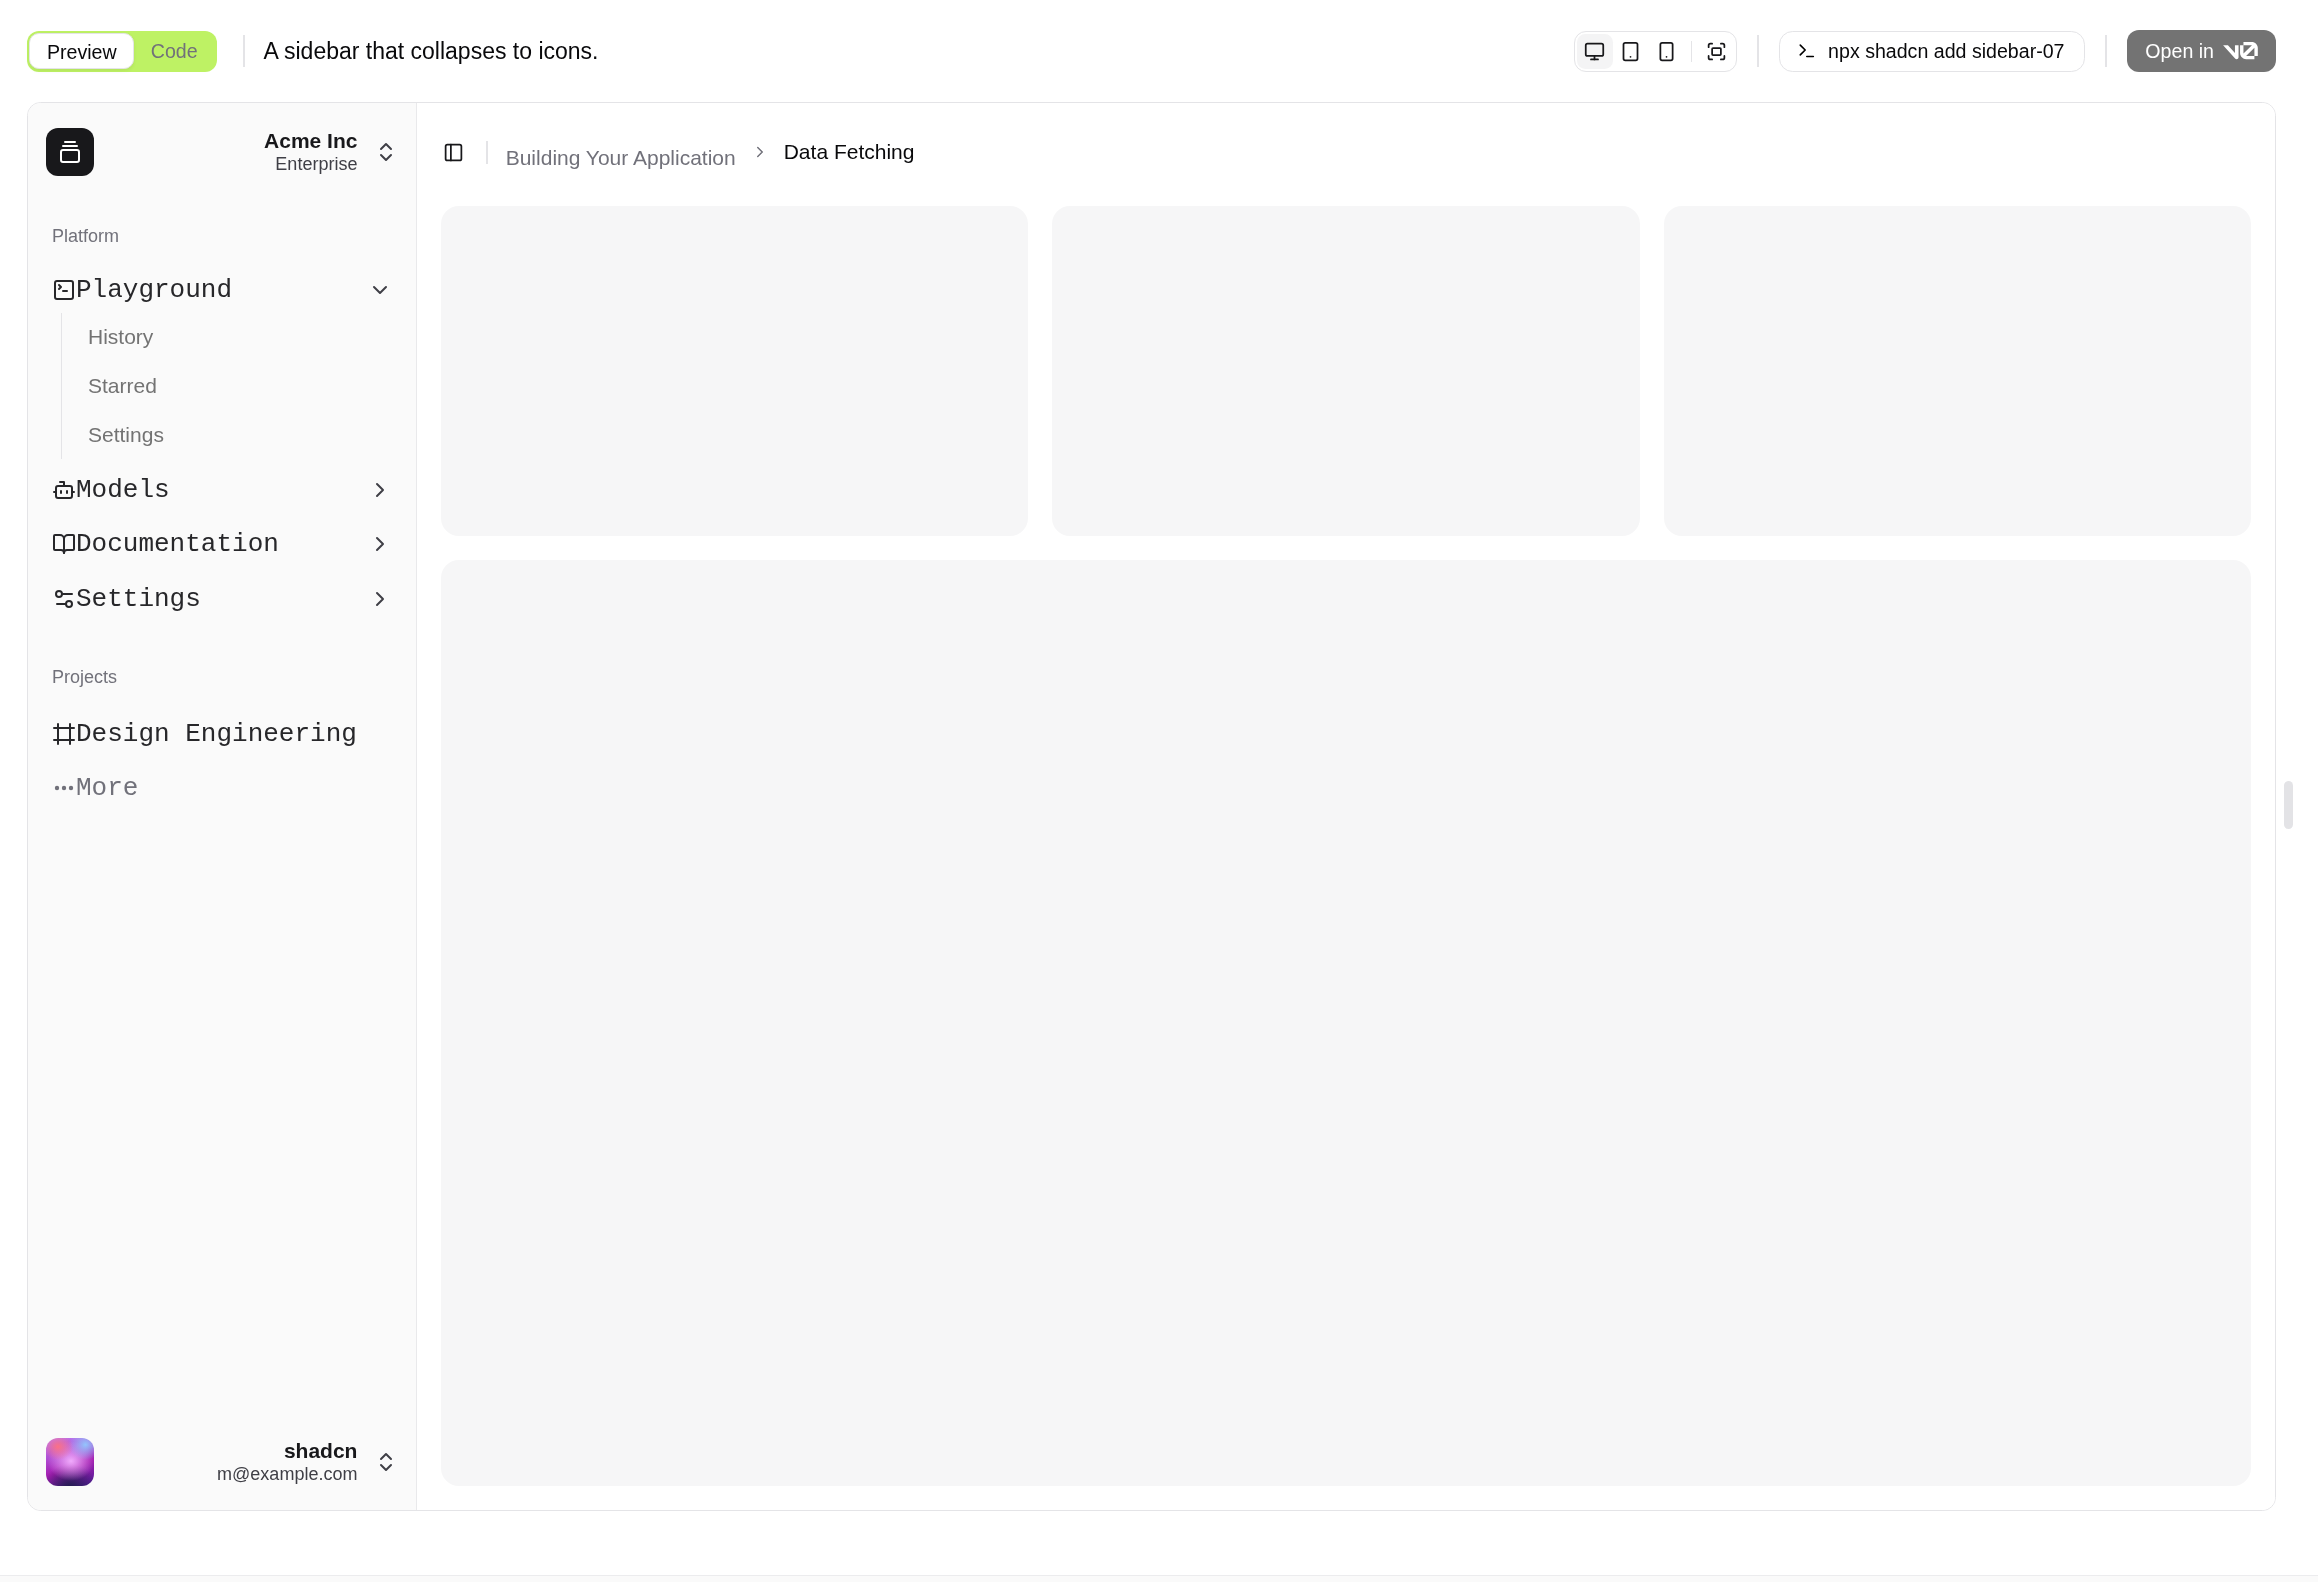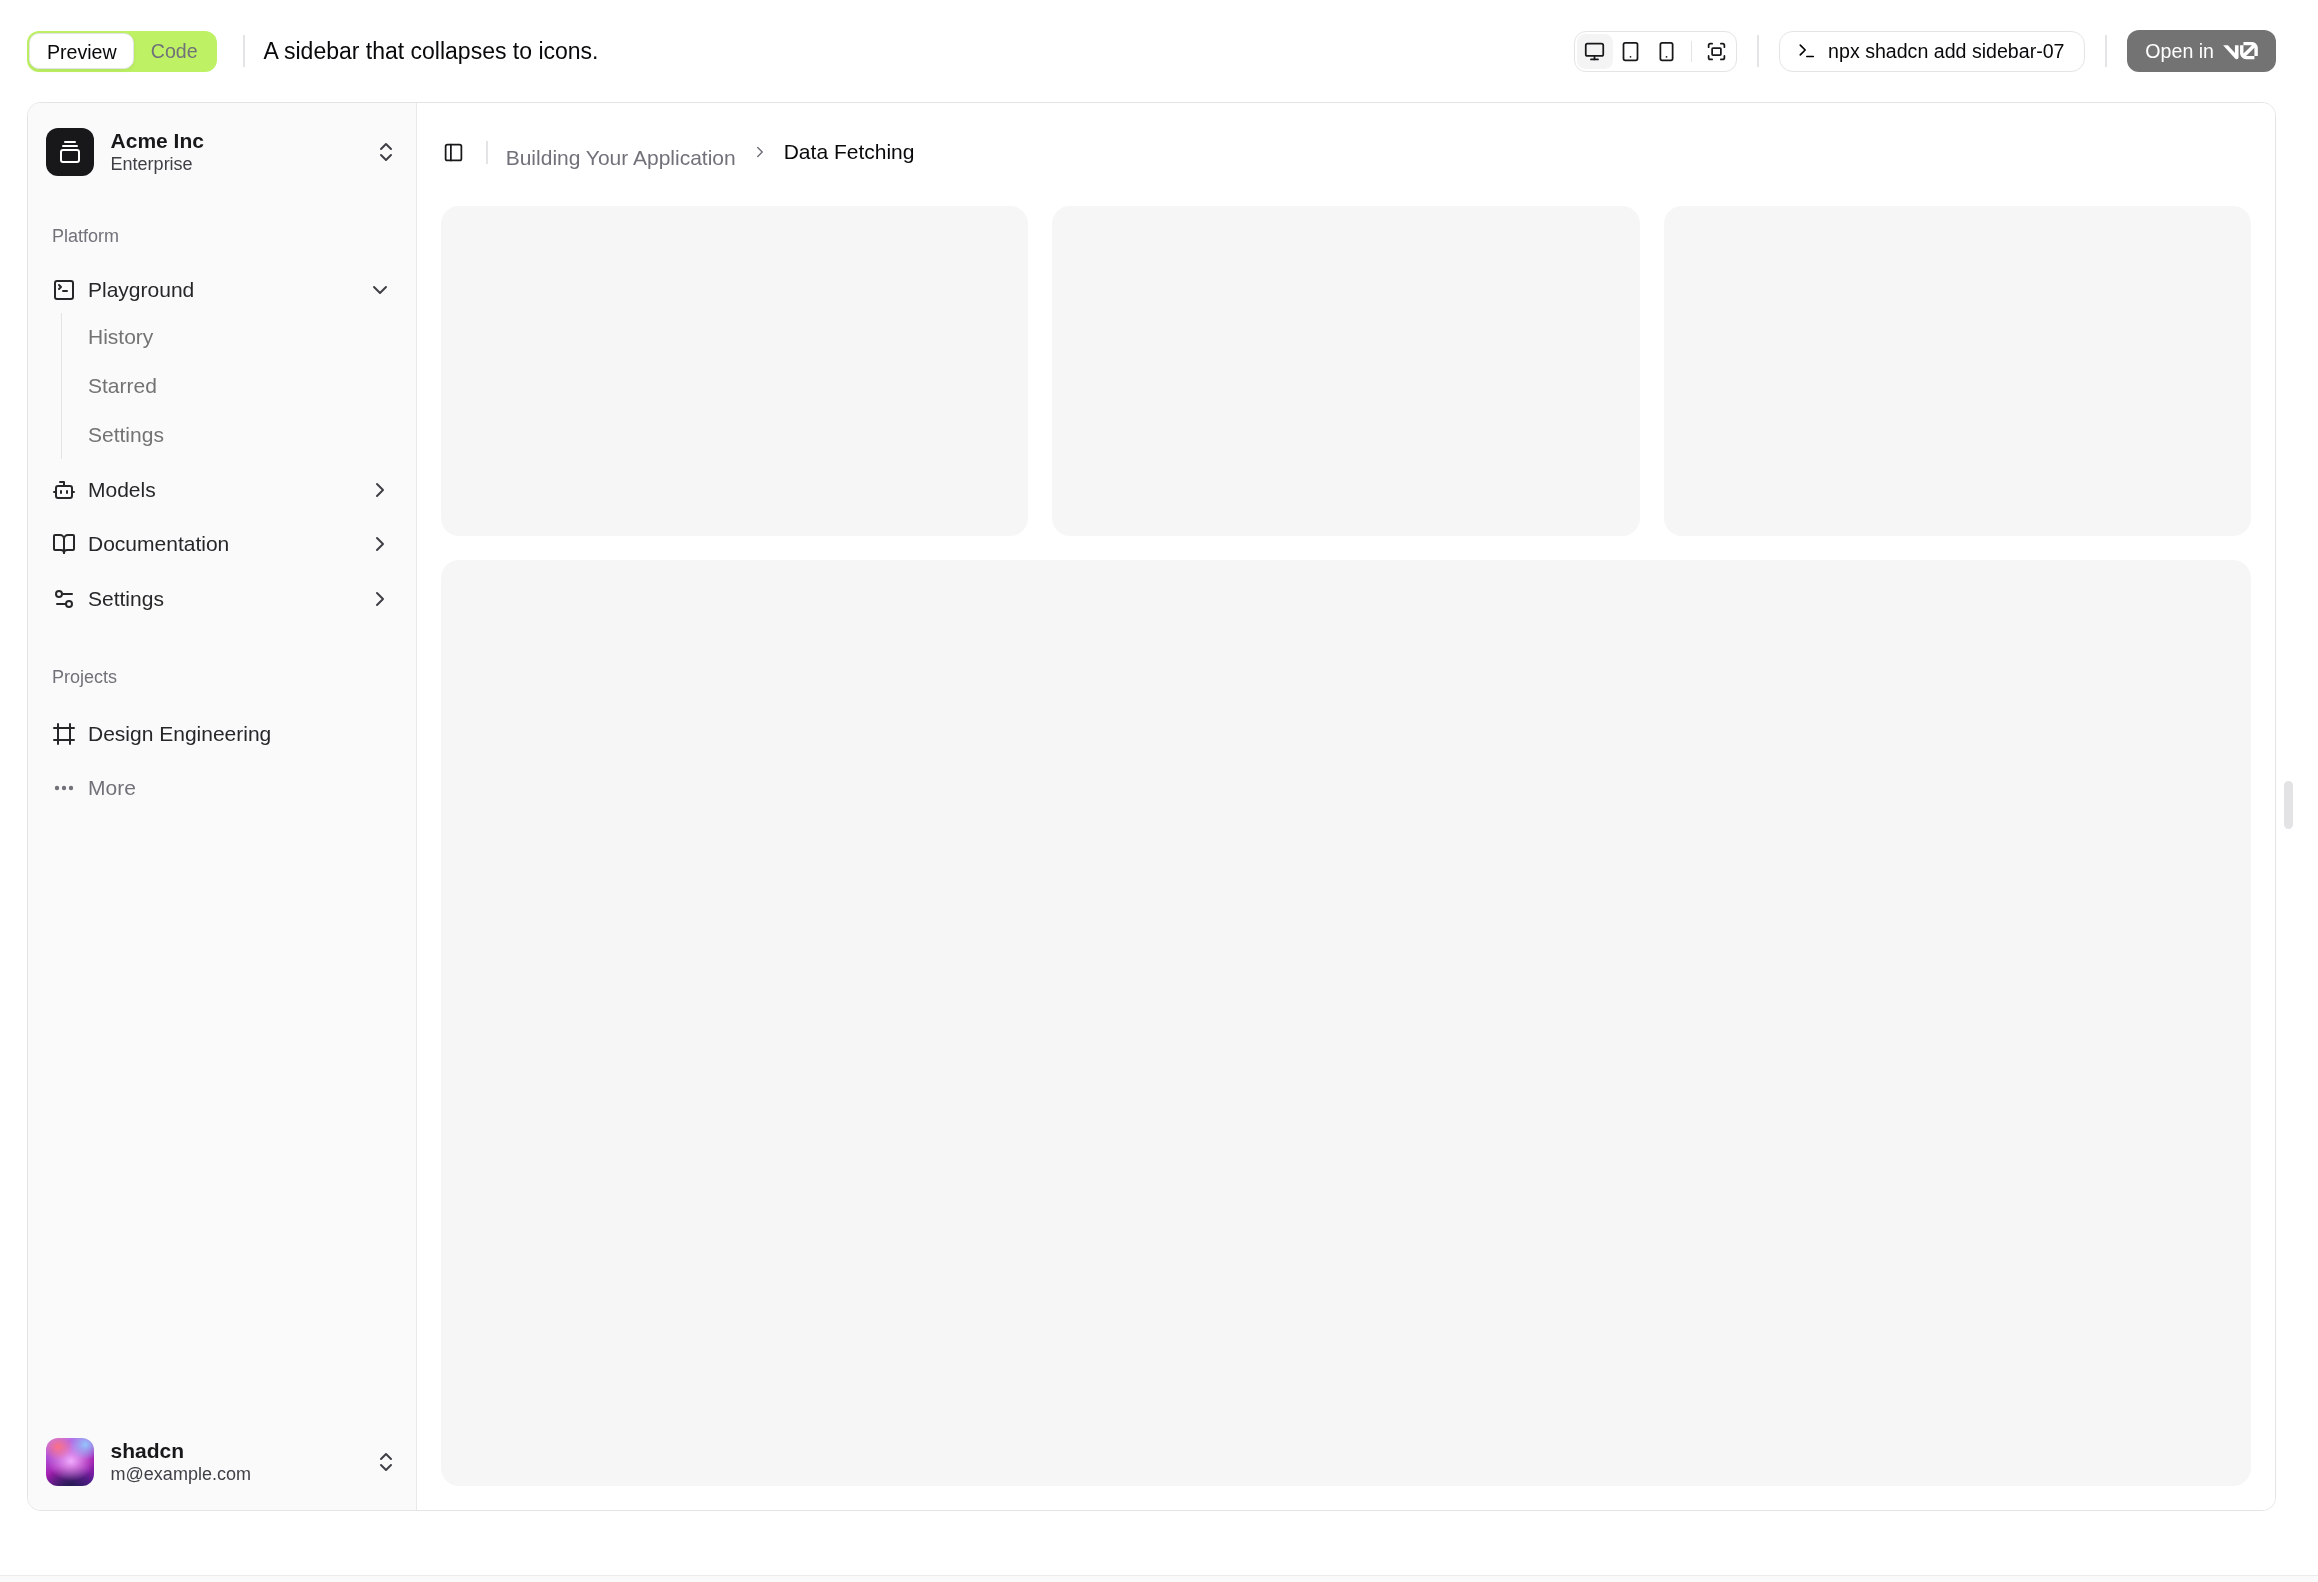--- a/index.html
+++ b/index.html
@@ -48,32 +48,32 @@
     display:flex; }
 
   
   .sidebar { width:389px; flex:none; background:#fafafa; border-right:1.5px solid #e9e9eb;
     display:flex; flex-direction:column; }
   .sb-head { padding:12px 12px 0; }
   .teambtn, .userbtn { width:100%; height:73px; border:none; background:transparent;
     border-radius:9px; display:flex; align-items:center; gap:16.6px; padding:6px; cursor:pointer; text-align:left; }
   .logo-sq { width:48px; height:48px; border-radius:12px; background:#18181b; color:#fff;
     display:flex; align-items:center; justify-content:center; flex:none; }
-  .tt { display:flex; flex-direction:column; gap:3px; min-width:0; flex:1; }
+  .tt { display:flex; flex-direction:column; gap:3px; min-width:0; flex:1;align-items:flex-end; }
   .tt .t1 { font-size:21px; font-weight:700; color:#18181b; line-height:23px; }
   .tt .t2 { font-size:18px; color:#3f3f46; line-height:19.6px; }
   .updown { color:#3f3f46; }
 
   .sb-nav { flex:1; padding:0 12px; display:flex; flex-direction:column; overflow:hidden; }
   .grouplabel { font-size:18px; line-height:24px; color:#71717a; margin:36px 0 18px 12px; }
   .grouplabel.projects { margin:42px 0 20.4px 12px; }
   ul.menu { list-style:none; display:flex; flex-direction:column; gap:6.8px; }
   .mbtn { width:100%; height:48px; border:none; background:transparent; border-radius:9px;
-    display:flex; align-items:center; gap:12px; padding:0 12px; cursor:pointer;
-    font-size:21px; color:#27272a; text-align:left; }
+    display:flex; align-items:center; padding:0 12px; cursor:pointer;
+    font-size:26px; color:#27272a; text-align:left;font-family:Liberation Mono, monospace; }
   .mbtn .chev { margin-left:auto; color:#3f3f46; }
   .mbtn.muted { color:#71717a; }
   .submenu { list-style:none; margin:-0.8px 0 0 21px; border-left:1.5px solid #e4e4e7;
     padding-left:26px; display:flex; flex-direction:column; gap:0.8px; }
   .sbtn { width:100%; height:48px; border:none; background:transparent; border-radius:9px;
     display:flex; align-items:center; padding:0 9px 0 0; cursor:pointer;
     font-size:21px; color:#737373; text-align:left; }
 
   .sb-foot { padding:12px; margin-top:auto; }
   .avatar { width:48px; height:48px; border-radius:12px; flex:none;

